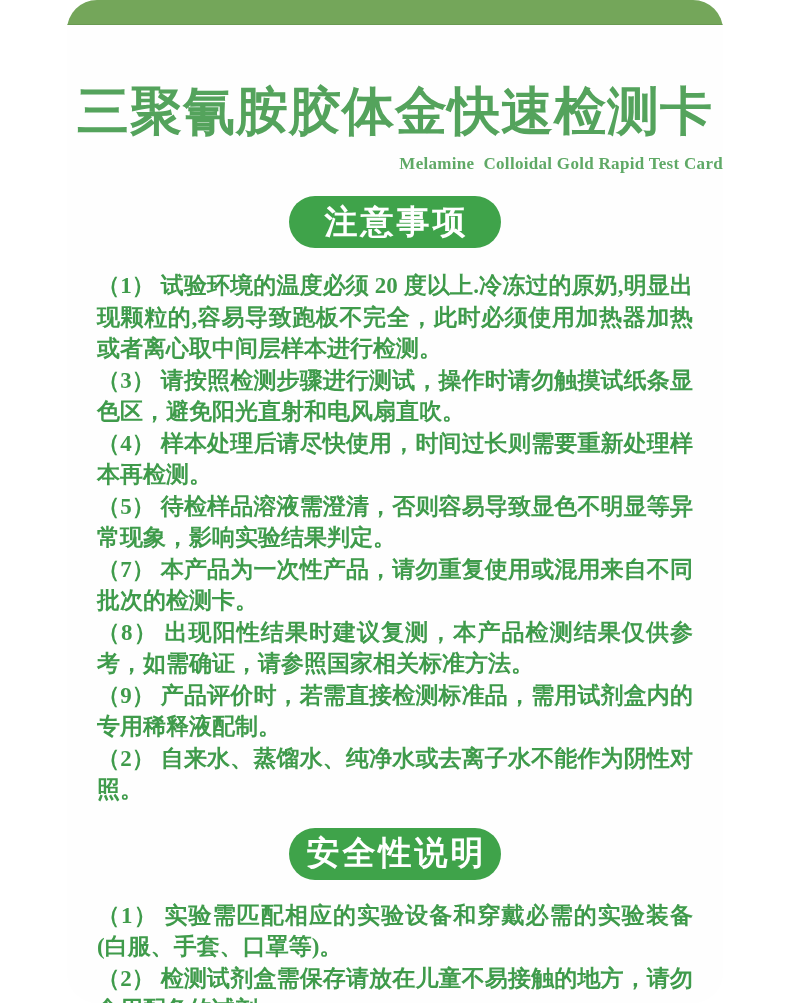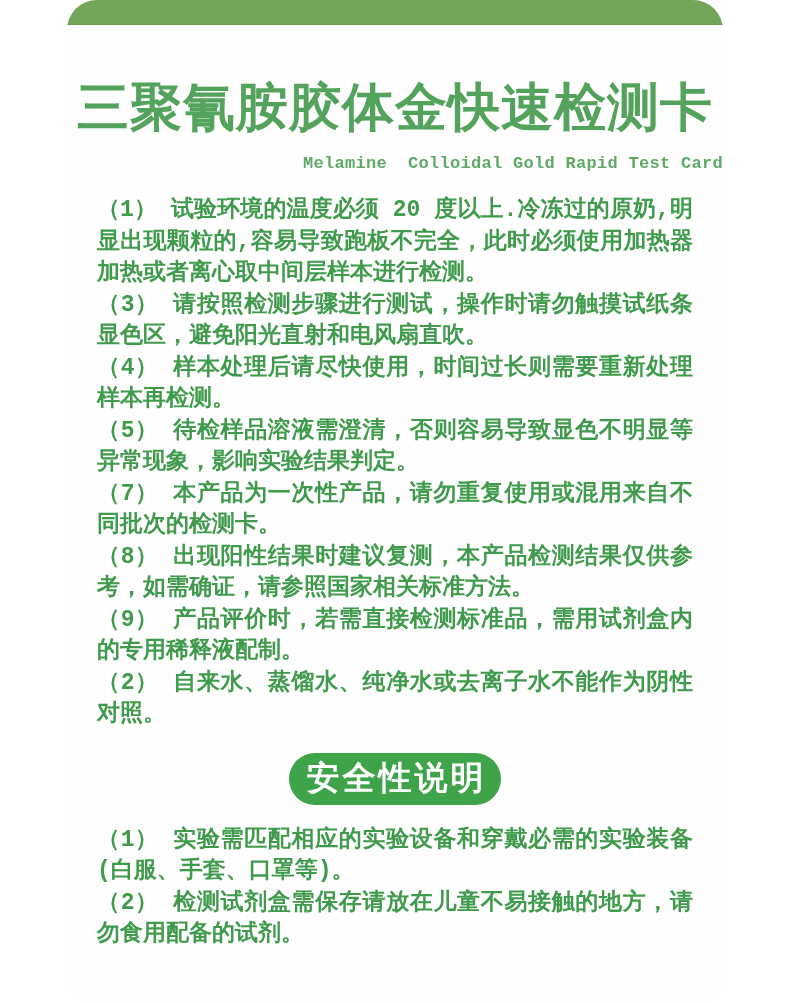--- a/index.html
+++ b/index.html
@@ -3,21 +3,21 @@
 <meta charset="utf-8">
 <style>
   html, body { margin: 0; padding: 0; background: #ffffff; }
   .page {
     position: relative;
     width: 656px;
     height: 1003px;
     margin: 0 auto;
     background: #fefefe;
     overflow: hidden;
-    font-family: Liberation Mono, monospace;
+    font-family: Liberation Serif, serif;
     border-radius: 30px;
   }
   .top-bar {
     height: 24px;
     background: #74a65a;
     border-bottom: 1px solid #699a52;
   }
   .page-title {
     margin: 58px 10px 0;
     text-align: center;
@@ -72,20 +72,23 @@
 
 <div class="page">
 
   <div class="top-bar"></div>
 
   <header>
     <h1 class="page-title">三聚氰胺胶体金快速检测卡</h1>
     <div class="page-subtitle">Melamine  Colloidal Gold Rapid Test Card</div>
   </header>
 
+  <div class="badge">
+    <span class="badge-label">注意事项</span>
+  </div>
 
   <section class="items notice">
     <p class="item">（1） 试验环境的温度必须 20 度以上.冷冻过的原奶,明显出现颗粒的,容易导致跑板不完全，此时必须使用加热器加热或者离心取中间层样本进行检测。</p>
     <p class="item">（3） 请按照检测步骤进行测试，操作时请勿触摸试纸条显色区，避免阳光直射和电风扇直吹。</p>
     <p class="item">（4） 样本处理后请尽快使用，时间过长则需要重新处理样本再检测。</p>
     <p class="item">（5） 待检样品溶液需澄清，否则容易导致显色不明显等异常现象，影响实验结果判定。</p>
     <p class="item">（7） 本产品为一次性产品，请勿重复使用或混用来自不同批次的检测卡。</p>
     <p class="item">（8） 出现阳性结果时建议复测，本产品检测结果仅供参考，如需确证，请参照国家相关标准方法。</p>
     <p class="item">（9） 产品评价时，若需直接检测标准品，需用试剂盒内的专用稀释液配制。</p>
     <p class="item">（2） 自来水、蒸馏水、纯净水或去离子水不能作为阴性对照。</p>

